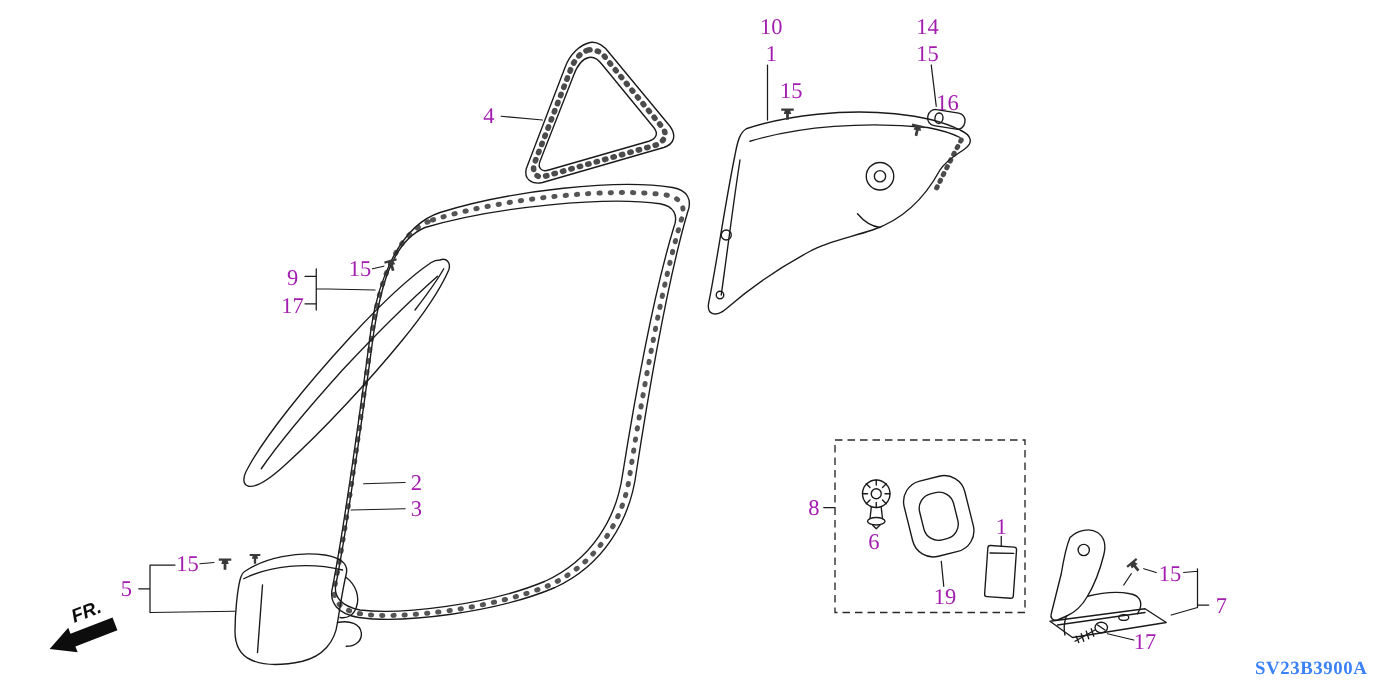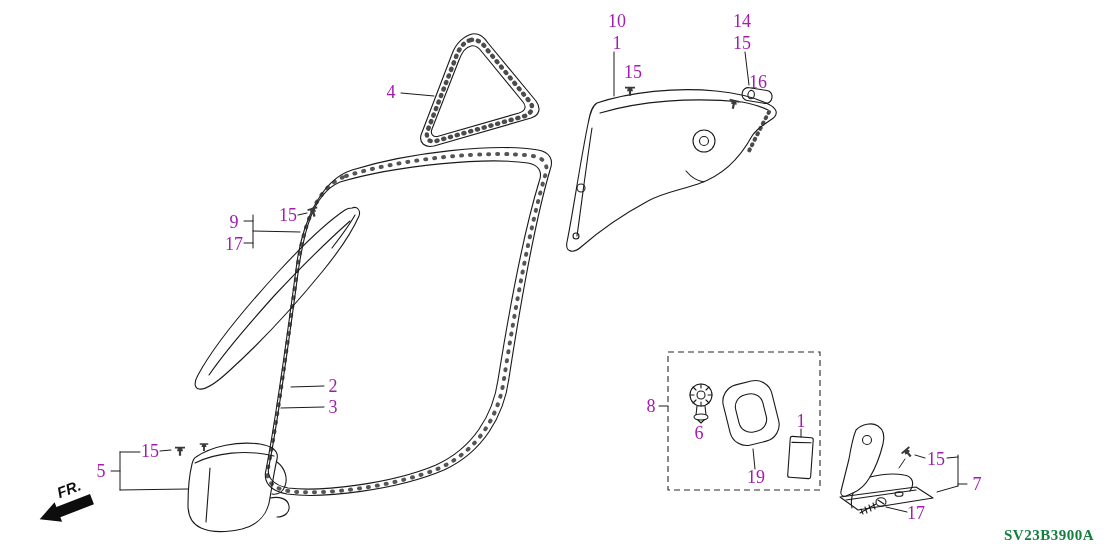--- a/index.html
+++ b/index.html
@@ -13,21 +13,21 @@
   .hatch{fill:none;stroke:#2b2b2b;stroke-width:4.5;stroke-dasharray:1 6;opacity:.85;}
   .hatch2{fill:none;stroke:#2b2b2b;stroke-width:4;stroke-dasharray:1 8;opacity:.8;}
   .hatch3{fill:none;stroke:#2b2b2b;stroke-width:4;stroke-dasharray:1 5;opacity:.85;}
   .dashedbox{fill:none;stroke:#2a2a2a;stroke-width:1.1;stroke-dasharray:6 4;}
   .callout{
     position:absolute;transform:translate(-50%,-50%);
     font-size:18px;line-height:1;color:#a21caf;white-space:nowrap;
   }
   .code{
     position:absolute;right:14px;bottom:9px;
-    font-weight:bold;font-size:15px;letter-spacing:.5px;color:#15803d;
+    font-weight:bold;font-size:15px;letter-spacing:.5px;color:#3b82f6;
   }
   .frtext{font:italic bold 15px "Liberation Sans",sans-serif;fill:#0d0d0d;}
 </style>
 </head>
 <body>
 
 <div class="stage">
 
   <svg width="1108" height="553" viewBox="0 0 1108 553">
     <defs>

